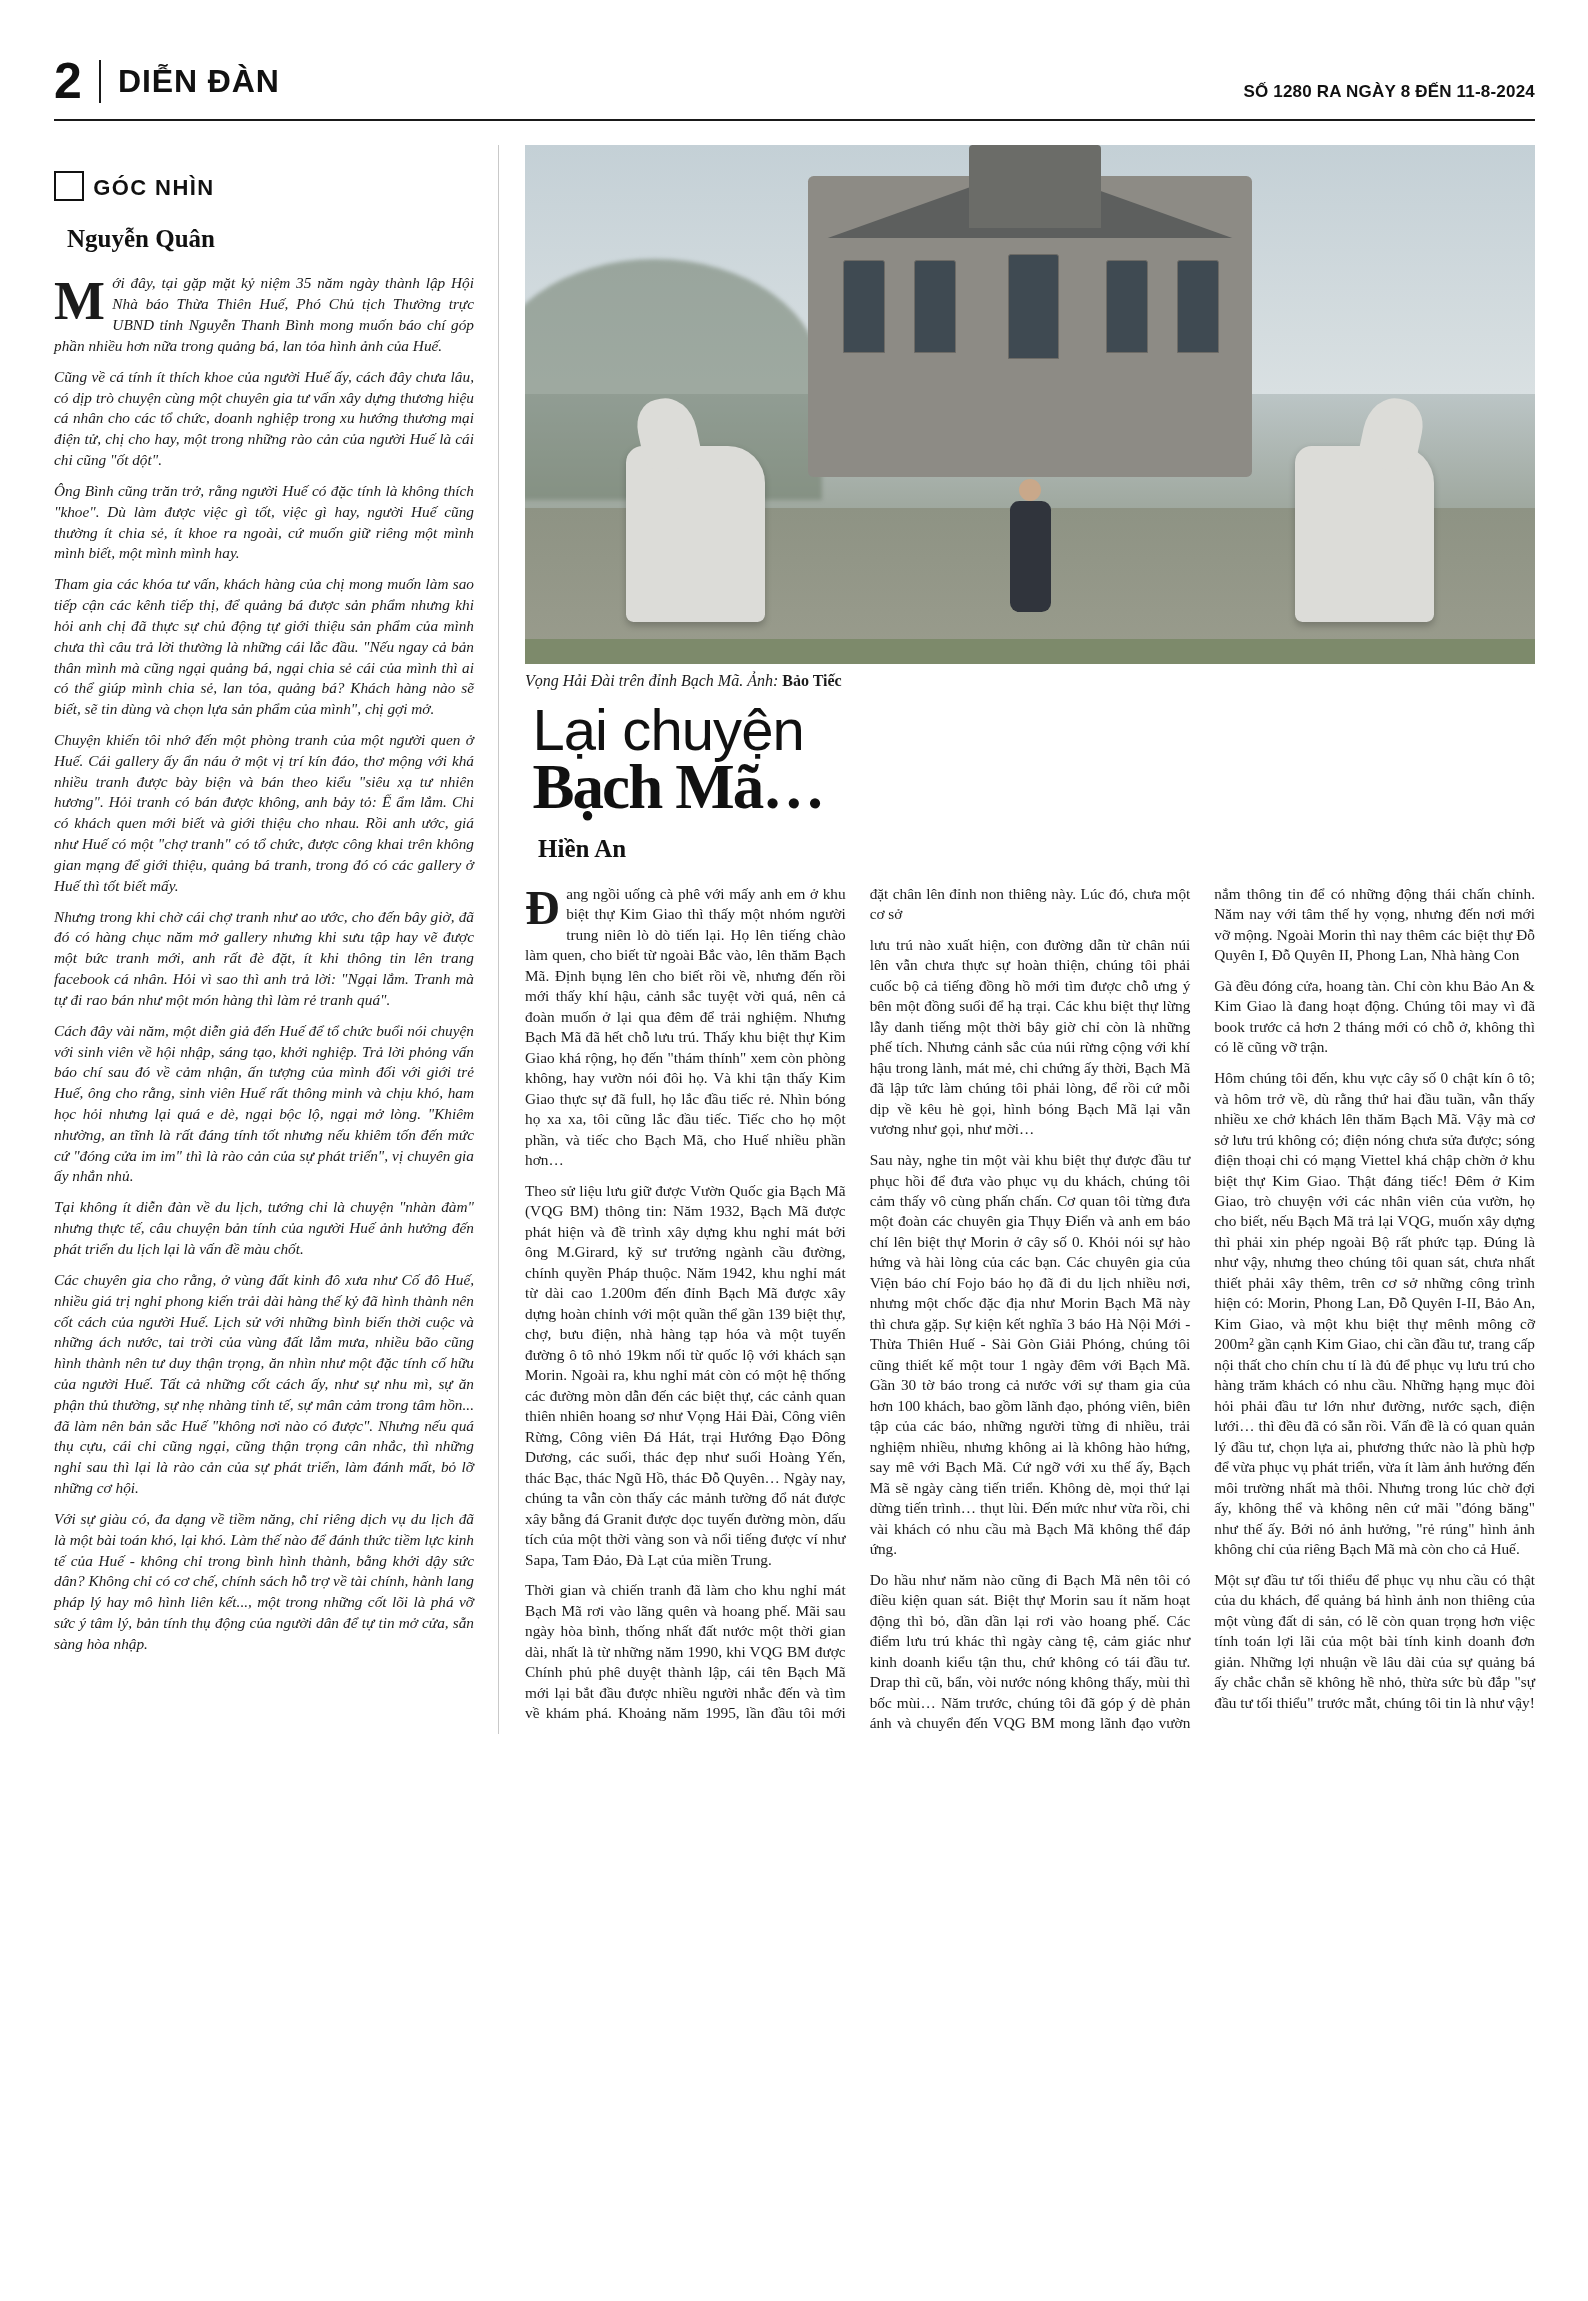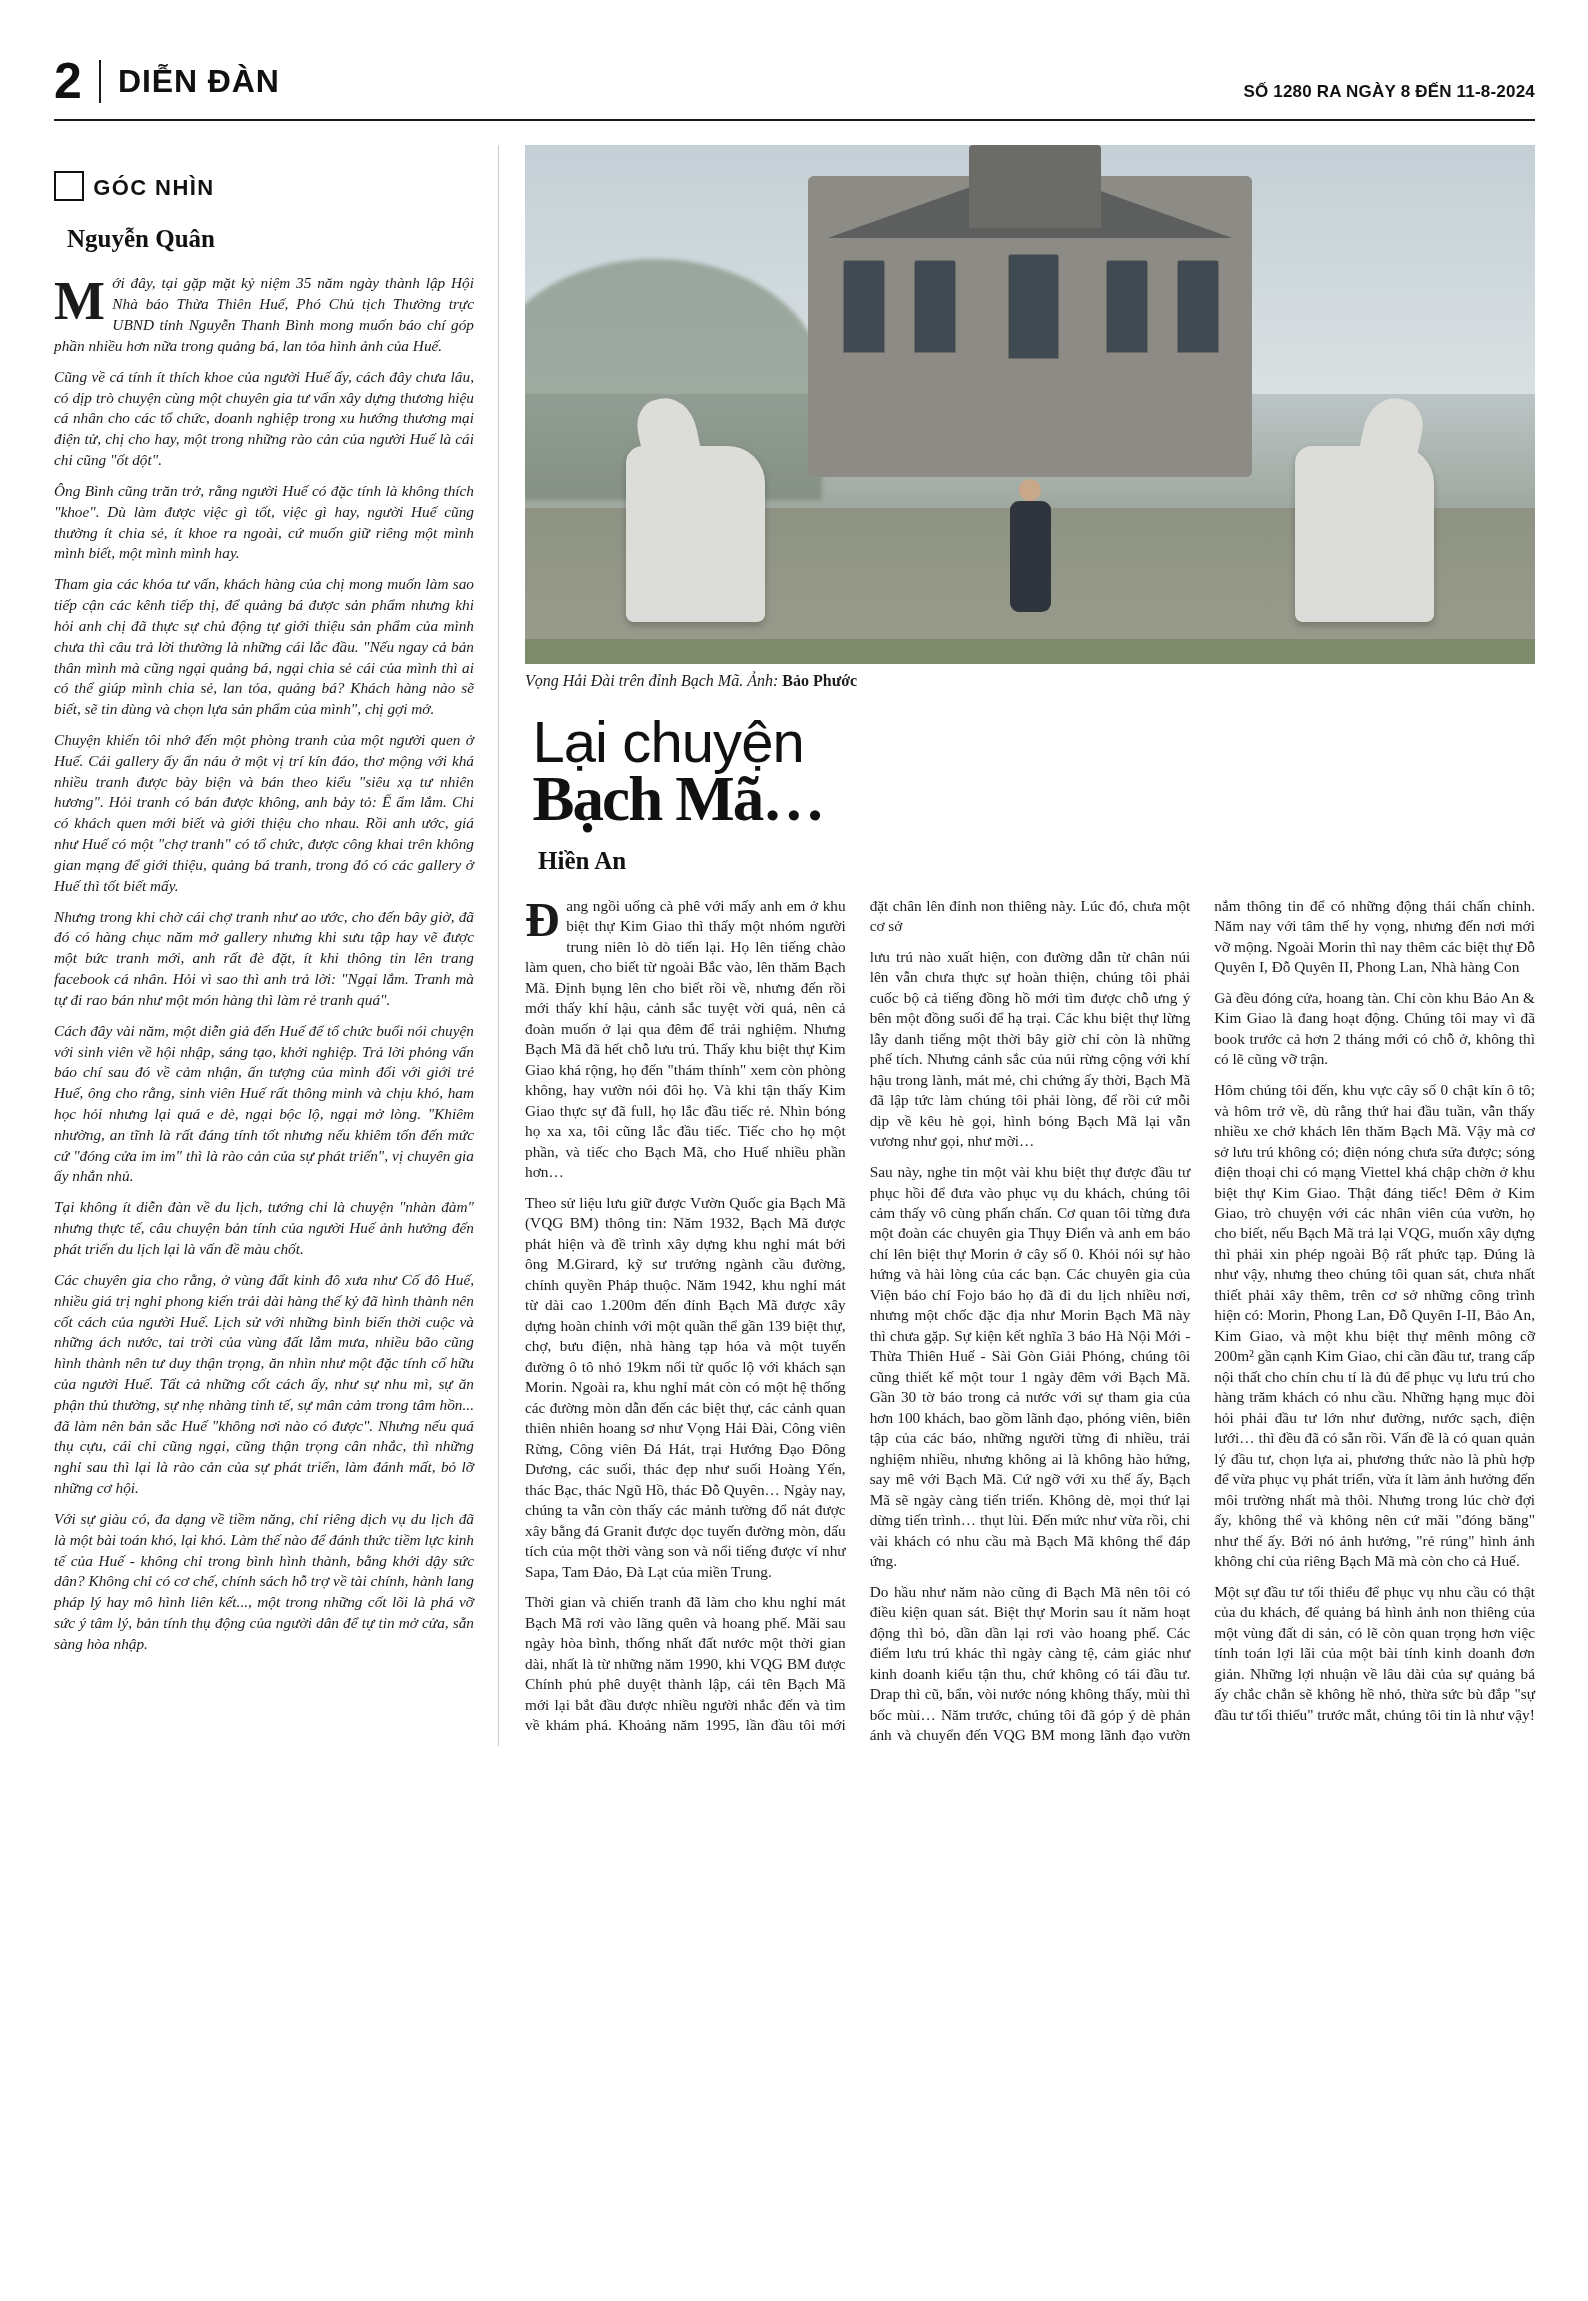--- a/index.html
+++ b/index.html
@@ -251,21 +251,21 @@
     font-family: "Liberation Serif", serif;
     font-size: 16px;
     margin-top: 8.3px;
     color: #1b1b1b;
   }
   .photo-caption .ital { font-style: italic; }
   .photo-caption .credit { font-weight: 700; }
 
   
   .headline-block {
-    margin-top: 22px;
+    margin-top: 10px;
     margin-left: 7.4px;
   }
   .hl-line1 {
     font-family: "Liberation Sans", sans-serif;
     font-size: 58px;
     font-weight: 400;
     line-height: 1.02;
     letter-spacing: -0.9px;
   }
   .hl-line2 {
@@ -363,21 +363,21 @@
           <div class="tower"></div>
           <div class="ground">
             <div class="grass"></div>
           </div>
           <div class="horse left"></div>
           <div class="horse right"></div>
           <div class="person"></div>
         </div>
         <div class="photo-caption">
           <span class="ital">Vọng Hải Đài trên đỉnh Bạch Mã. Ảnh:</span>
-          <span class="credit">Bảo Phước</span>
+          <span class="credit">Bảo Tiếc</span>
         </div>
       </div>
 
       <div class="headline-block">
         <div class="hl-line1">Lại chuyện</div>
         <div class="hl-line2">Bạch Mã…</div>
         <div class="hl-author">Hiền An</div>
       </div>
 
       <div class="story-cols">

